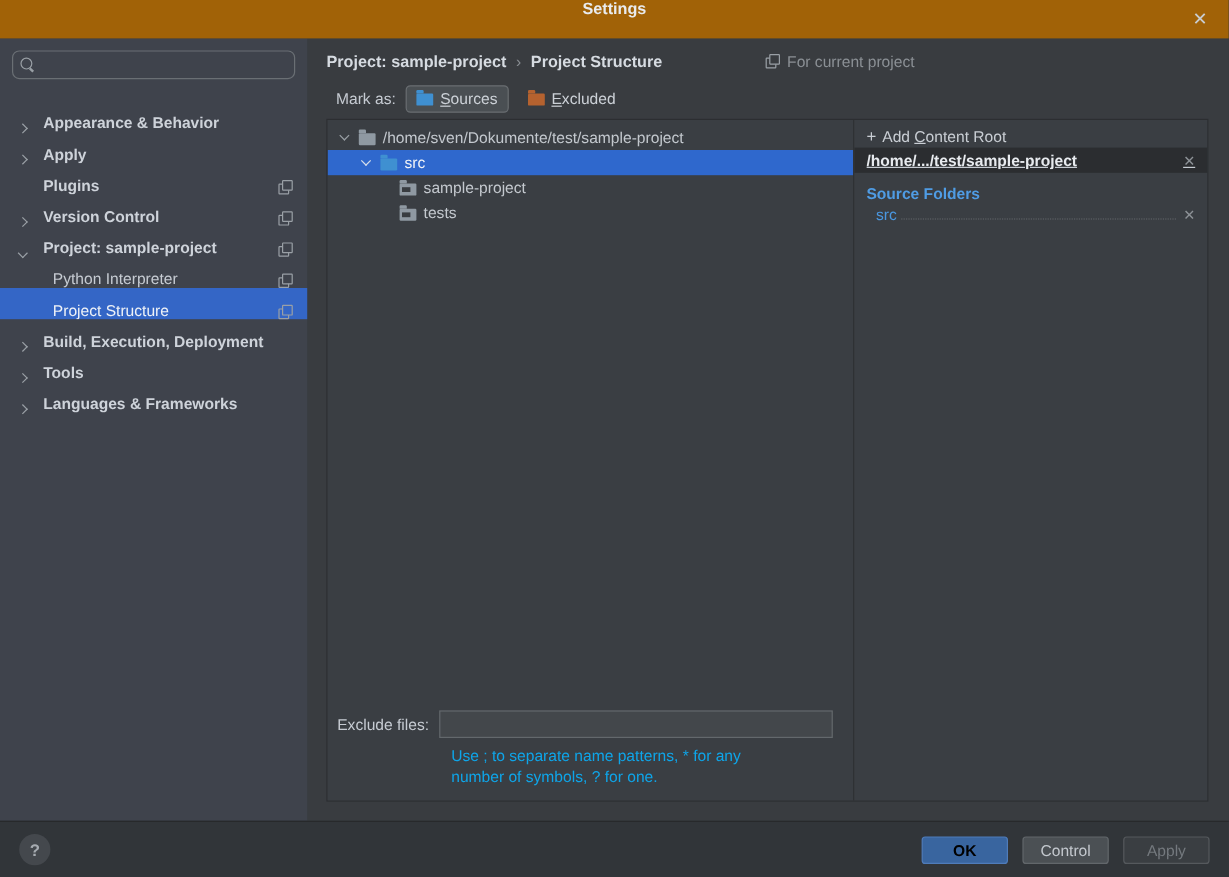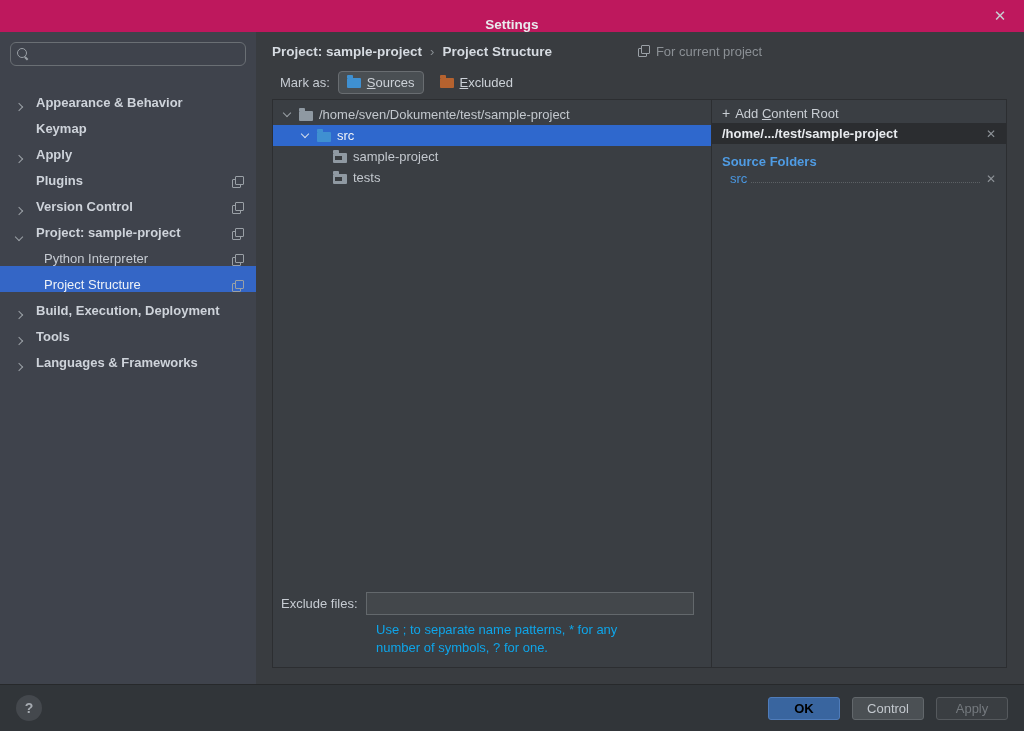--- a/index.html
+++ b/index.html
@@ -8,22 +8,22 @@
     font-family: "Liberation Sans", "DejaVu Sans", sans-serif;
     font-size: 13px;
     background: #393c40;
     color: #c6cbd2;
     -webkit-font-smoothing: antialiased;
   }
   .app { width:1024px; height:731px; display:flex; flex-direction:column; }
 
   
   .titlebar {
-    height:32px; background:#be185d; flex:0 0 32px;
-    display:flex; align-items:flex-end; justify-content:center; position:relative;
+    height:32px; background:#a16207; flex:0 0 32px;
+    display:flex; align-items:flex-start; justify-content:center; position:relative;
   }
   .titlebar .title { font-weight:bold; color:#e9ebee; font-size:13.5px; }
   .titlebar .close {
     position:absolute; right:10px; top:0; height:32px; width:28px;
     display:flex; align-items:center; justify-content:center;
     color:#c9cdd1; font-size:15px; font-weight:bold; cursor:pointer;
   }
 
   
   .main { flex:1 1 auto; display:flex; min-height:0; }
@@ -139,21 +139,21 @@
   }
   .exclude-hint { margin:6px 0 0 95px; color:#0ea5e9; line-height:18px; }
 
   .panel-right { flex:1 1 auto; background:#3a3e43; display:flex; flex-direction:column; padding-top:3px; }
   .add-root-row {
     height:20px; display:flex; align-items:center; gap:5px; padding-left:10px;
     color:#c9ced4; cursor:pointer;
   }
   .plus-glyph { font-size:14px; color:#c9ced4; line-height:1; }
   .root-row {
-    height:21px; background:#2b2d30; display:flex; align-items:center; padding:0 8px 0 10px;
+    height:21px; background:#2b2d30; display:flex; align-items:center; padding:0 8px 0 10px;text-decoration:underline;
   }
   .root-row .path { font-weight:bold; color:#e8ebef; flex:1 1 auto; white-space:nowrap; overflow:hidden; }
   .x-btn { color:#8d9297; font-size:12px; cursor:pointer; padding:0 2px; }
   .sf-title { margin:10px 0 2px 10px; font-weight:bold; color:#4f9ce4; }
   .sf-row { height:19px; display:flex; align-items:baseline; padding:0 8px 0 18px; gap:4px; }
   .sf-row .sf-lbl { color:#4a97e0; }
   .sf-leader { flex:1 1 auto; border-bottom:1px dotted #5c6165; height:12px; }
 
   
   .footer {
@@ -190,24 +190,20 @@
       <div class="searchbox">
         <span class="search-glass"></span>
         <input placeholder="" value="" style="">
       </div>
       <nav class="nav">
         <div class="nav-item top">
           <span class="chev-slot">
               <span class="chev right"></span>
             </span>
           <span class="lbl">Appearance &amp; Behavior</span>
-        </div>
-        <div class="nav-item top">
-          <span class="chev-slot"></span>
-          <span class="lbl">Keymap</span>
         </div>
         <div class="nav-item top">
           <span class="chev-slot">
               <span class="chev right"></span>
             </span>
           <span class="lbl">Apply</span>
         </div>
         <div class="nav-item top">
           <span class="chev-slot"></span>
           <span class="lbl">Plugins</span>

